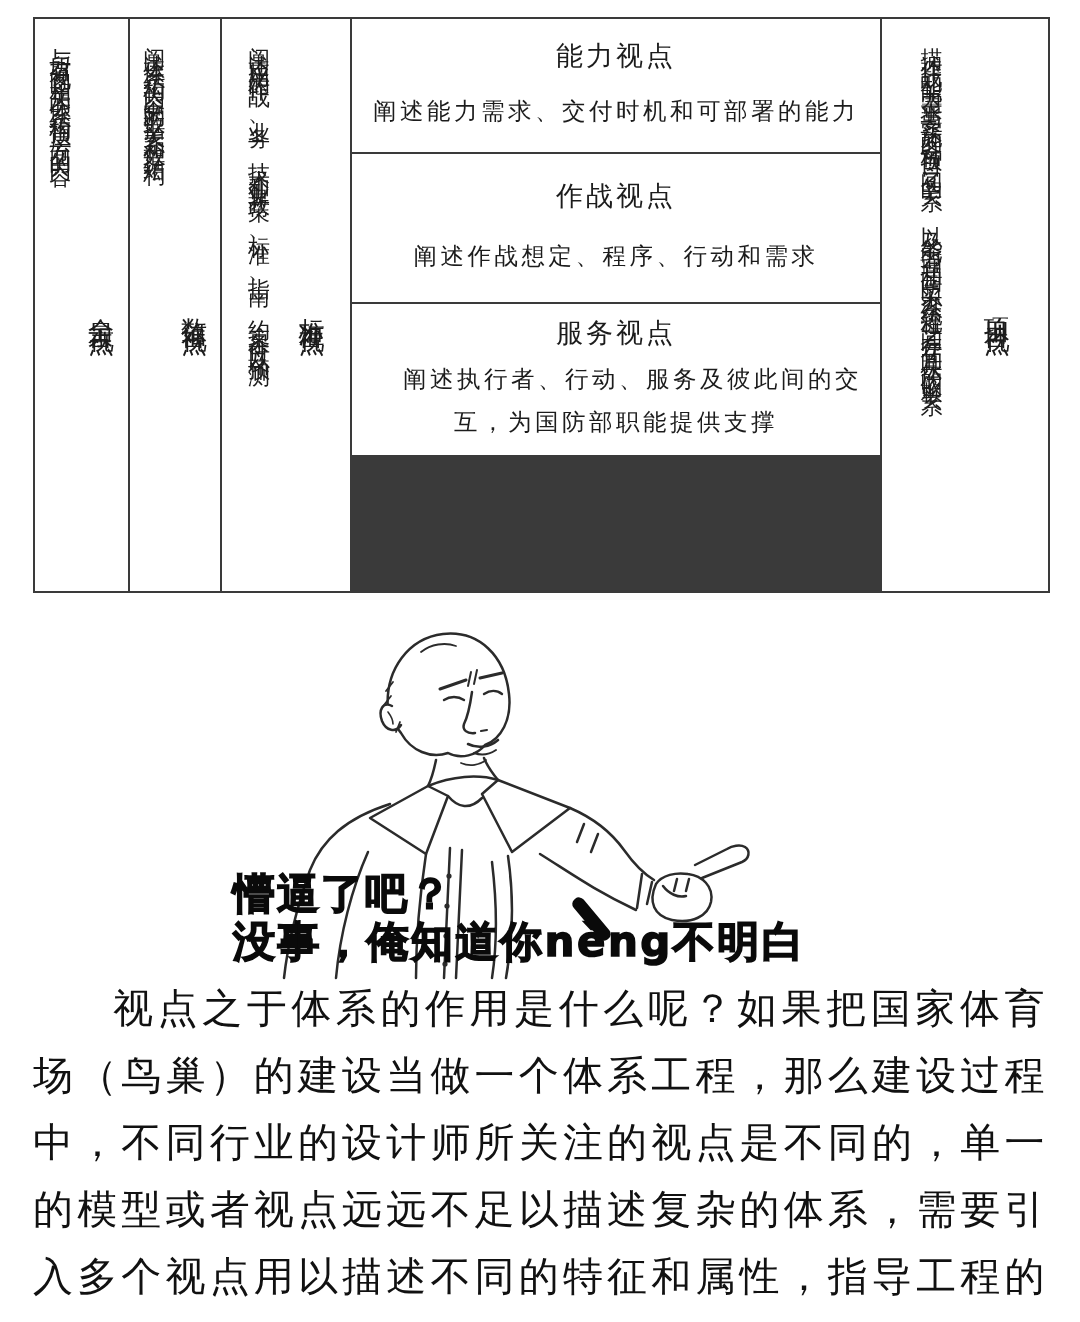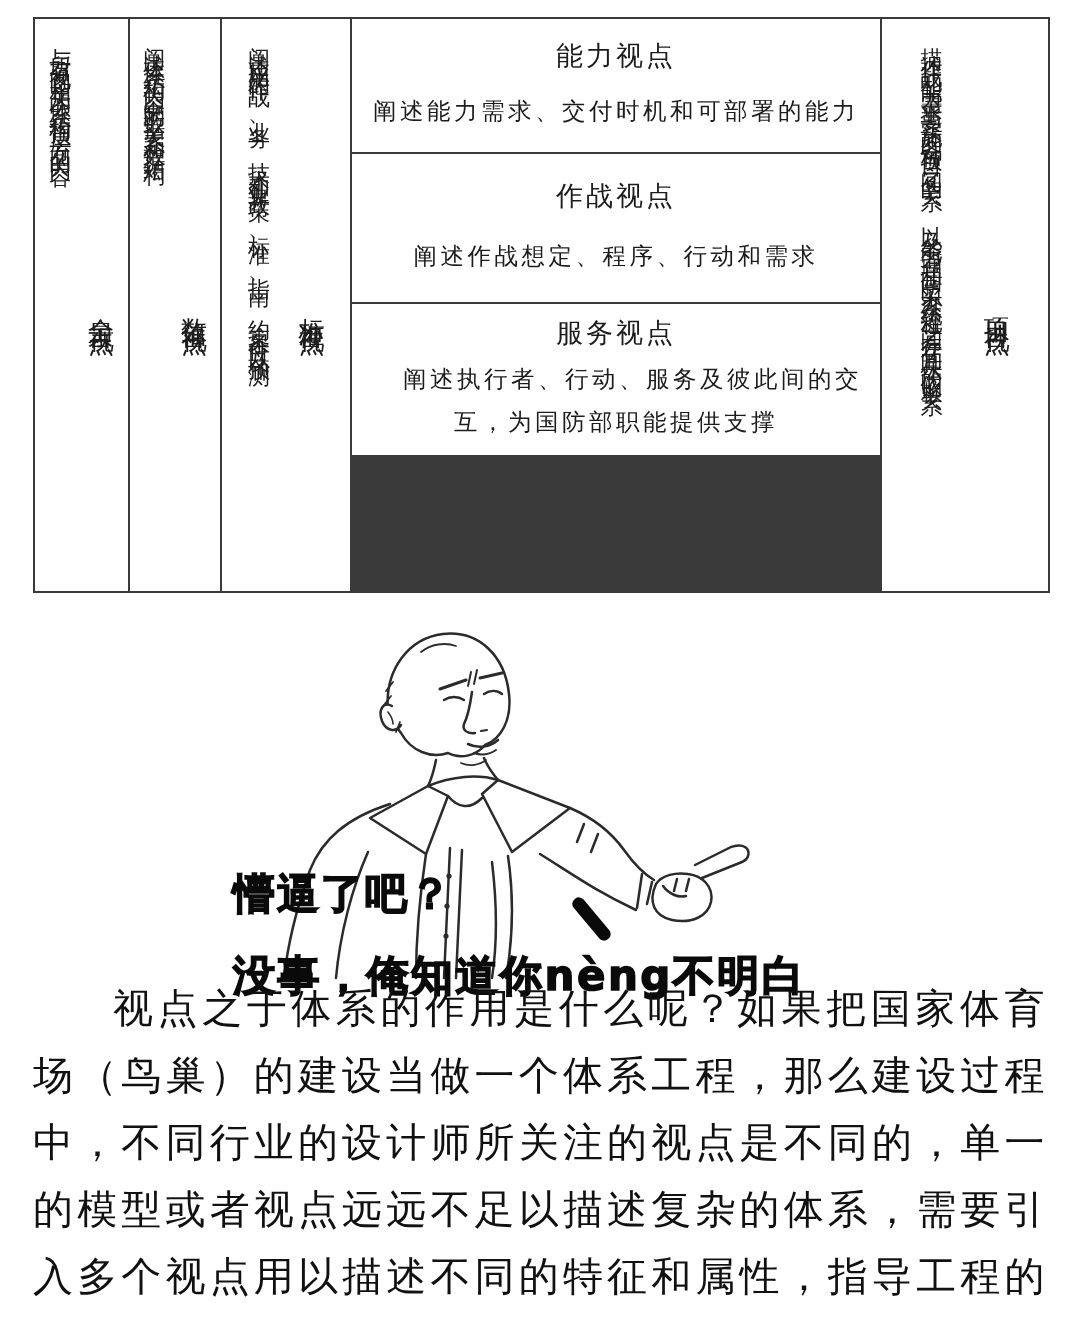--- a/index.html
+++ b/index.html
@@ -42,21 +42,21 @@
 
   
   .man-svg{position:absolute;left:240px;top:612px;width:540px;height:368px;z-index:1;}
   .meme-line{
     position:absolute;z-index:2;color:#0a0a0a;
     font-family:"DejaVu Sans","Liberation Sans",sans-serif;
     font-weight:900;font-size:42px;letter-spacing:2px;white-space:nowrap;
     -webkit-text-stroke:1.5px #0a0a0a;
   }
   .meme-l1{left:233px;top:866px;}
-  .meme-l2{left:233px;top:948px;letter-spacing:2.5px;text-align:right;}
+  .meme-l2{left:233px;top:914px;letter-spacing:2.5px;text-align:right;}
   .accent-stroke{
     position:absolute;z-index:2;left:585px;top:893px;width:13px;height:52px;
     background:#0a0a0a;border-radius:6px;transform:rotate(-40deg);
   }
 
   
   .para{
     position:absolute;left:33px;top:975px;width:1014px;margin:0;
     font-size:40px;line-height:67px;letter-spacing:2.5px;
     text-align:justify;text-indent:2em;color:#111;z-index:2;

